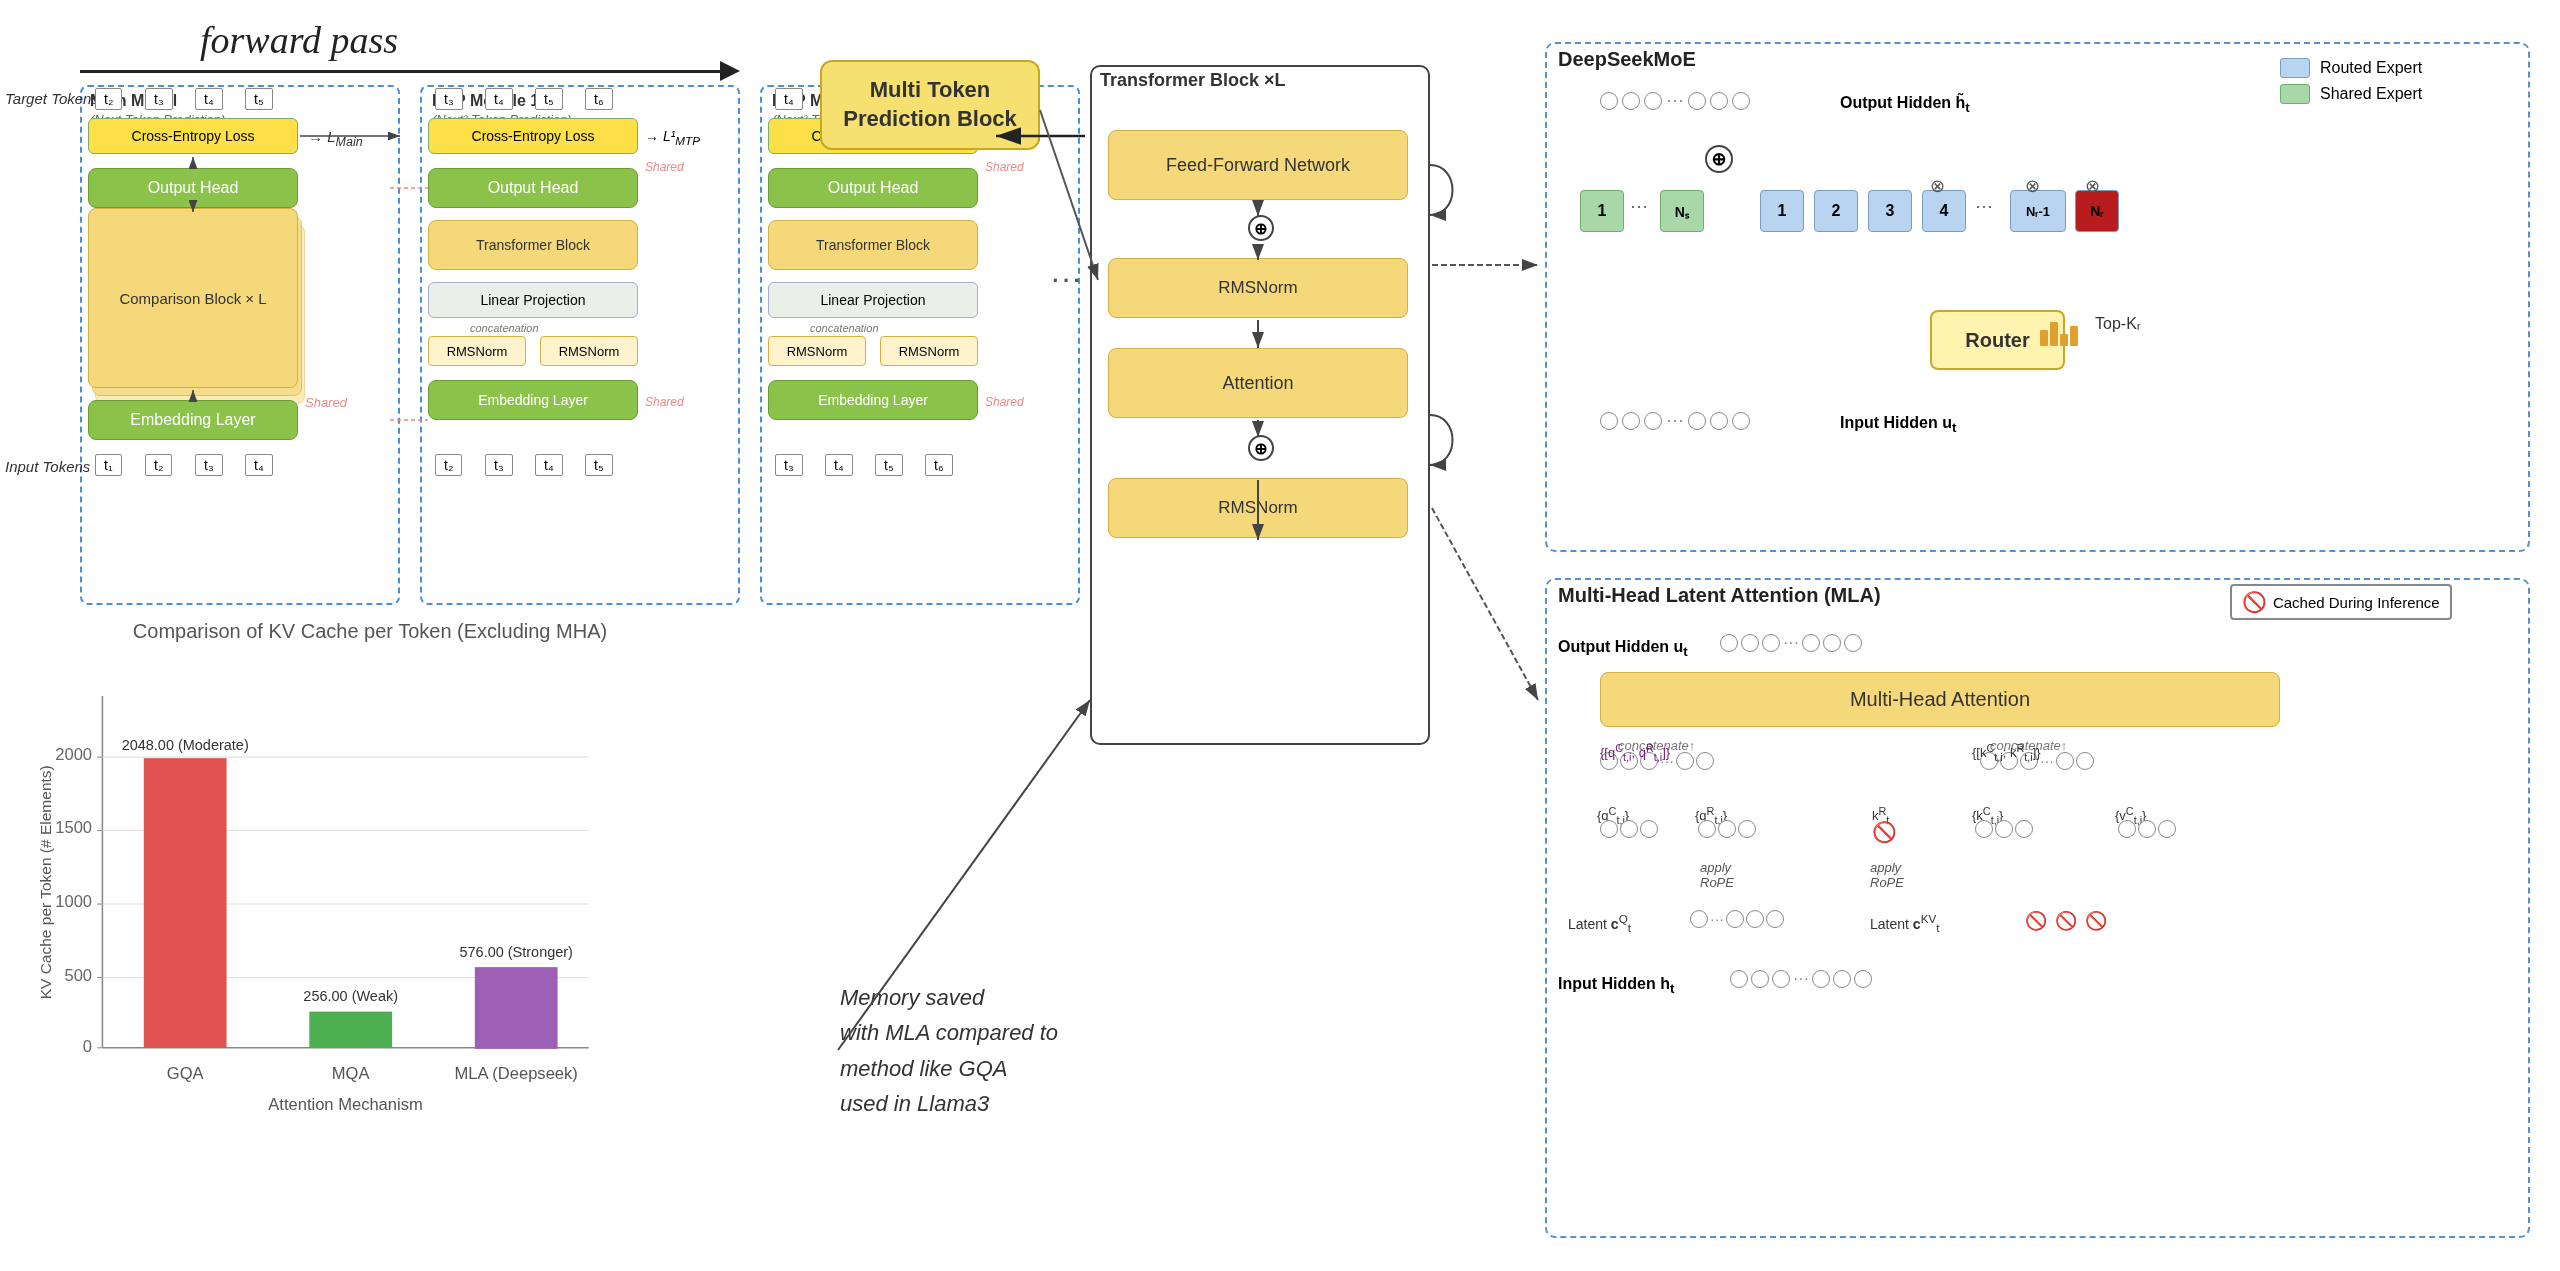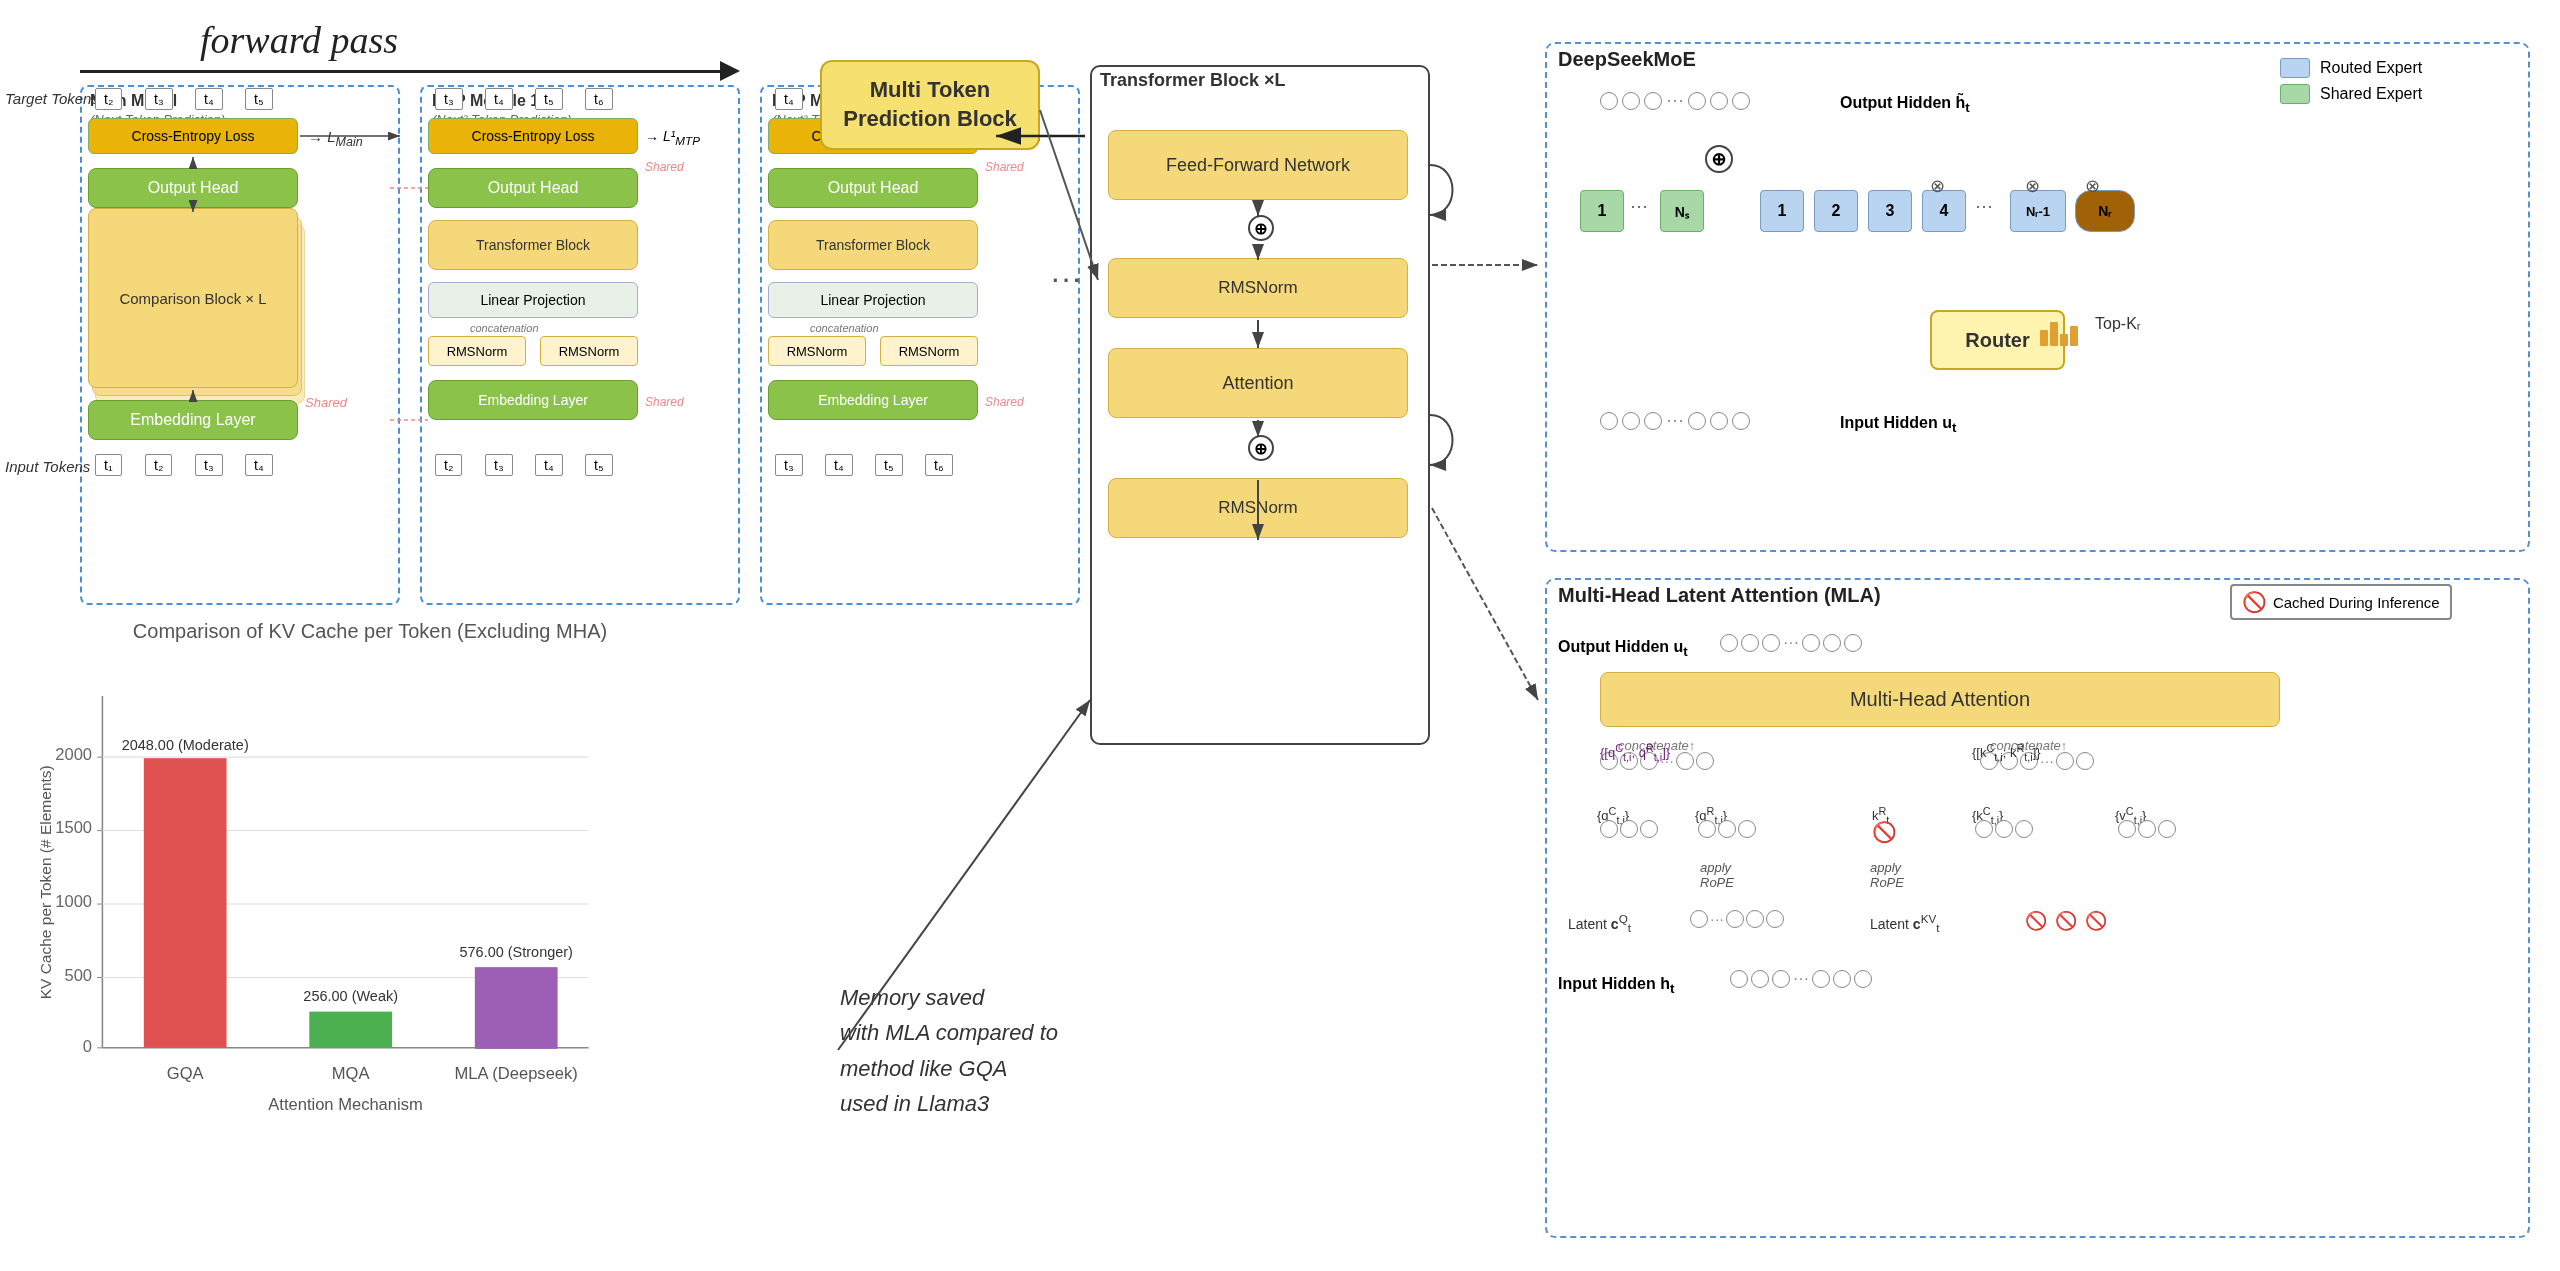--- a/index.html
+++ b/index.html
@@ -122,21 +122,21 @@
 
     .block-yellow {
       background: #f5d87a;
       border: 1px solid #d4b040;
       color: #333;
     }
 
     
     .loss-box {
       position: absolute;
-      background: #eab308;
+      background: #fde047;
       border: 1px solid #7ab06a;
       border-radius: 6px;
       text-align: center;
       font-size: 15px;
       display: flex;
       align-items: center;
       justify-content: center;
       padding: 4px 8px;
     }
 
@@ -400,21 +400,21 @@
   <div style="position:absolute;top:190px;left:1580px;width:44px;height:42px;background:#a8d8a8;border:1.5px solid #6ab06a;border-radius:4px;display:flex;align-items:center;justify-content:center;font-size:16px;font-weight:bold;">1</div>
   <div style="position:absolute;top:196px;left:1630px;font-size:18px;color:#555;">···</div>
   <div style="position:absolute;top:190px;left:1660px;width:44px;height:42px;background:#a8d8a8;border:1.5px solid #6ab06a;border-radius:4px;display:flex;align-items:center;justify-content:center;font-size:14px;font-weight:bold;">Nₛ</div>
 
   <div style="position:absolute;top:190px;left:1760px;width:44px;height:42px;background:#b8d4f0;border:1.5px solid #7a9cc0;border-radius:4px;display:flex;align-items:center;justify-content:center;font-size:16px;font-weight:bold;">1</div>
   <div style="position:absolute;top:190px;left:1814px;width:44px;height:42px;background:#b8d4f0;border:1.5px solid #7a9cc0;border-radius:4px;display:flex;align-items:center;justify-content:center;font-size:16px;font-weight:bold;">2</div>
   <div style="position:absolute;top:190px;left:1868px;width:44px;height:42px;background:#b8d4f0;border:1.5px solid #7a9cc0;border-radius:4px;display:flex;align-items:center;justify-content:center;font-size:16px;font-weight:bold;">3</div>
   <div style="position:absolute;top:190px;left:1922px;width:44px;height:42px;background:#b8d4f0;border:1.5px solid #7a9cc0;border-radius:4px;display:flex;align-items:center;justify-content:center;font-size:16px;font-weight:bold;">4</div>
   <div style="position:absolute;top:196px;left:1975px;font-size:18px;color:#555;">···</div>
   <div style="position:absolute;top:190px;left:2010px;width:56px;height:42px;background:#b8d4f0;border:1.5px solid #7a9cc0;border-radius:4px;display:flex;align-items:center;justify-content:center;font-size:13px;font-weight:bold;">Nᵣ-1</div>
-  <div style="position:absolute;top:190px;left:2075px;width:60px;height:42px;background:#a16207;border:1.5px solid #7a9cc0;border-radius:16px;display:flex;align-items:center;justify-content:center;font-size:14px;font-weight:bold;">Nᵣ</div>
+  <div style="position:absolute;top:190px;left:2075px;width:44px;height:42px;background:#b91c1c;border:1.5px solid #7a9cc0;border-radius:4px;display:flex;align-items:center;justify-content:center;font-size:14px;font-weight:bold;">Nᵣ</div>
 
   <div style="position:absolute;top:175px;left:2025px;font-size:18px;color:#555;">⊗</div>
   <div style="position:absolute;top:175px;left:2085px;font-size:18px;color:#555;">⊗</div>
   <div style="position:absolute;top:175px;left:1930px;font-size:18px;color:#555;">⊗</div>
 
   <div style="position:absolute;top:310px;left:1930px;width:135px;height:60px;background:#fff3b0;border:2px solid #c8a820;border-radius:8px;display:flex;align-items:center;justify-content:center;font-size:20px;font-weight:bold;color:#333;">Router</div>
 
   <div style="position:absolute;top:322px;left:2040px;display:flex;gap:2px;align-items:flex-end;">
     <div style="width:8px;height:16px;background:#e0a030;border-radius:1px;"></div>
     <div style="width:8px;height:24px;background:#e0a030;border-radius:1px;"></div>

